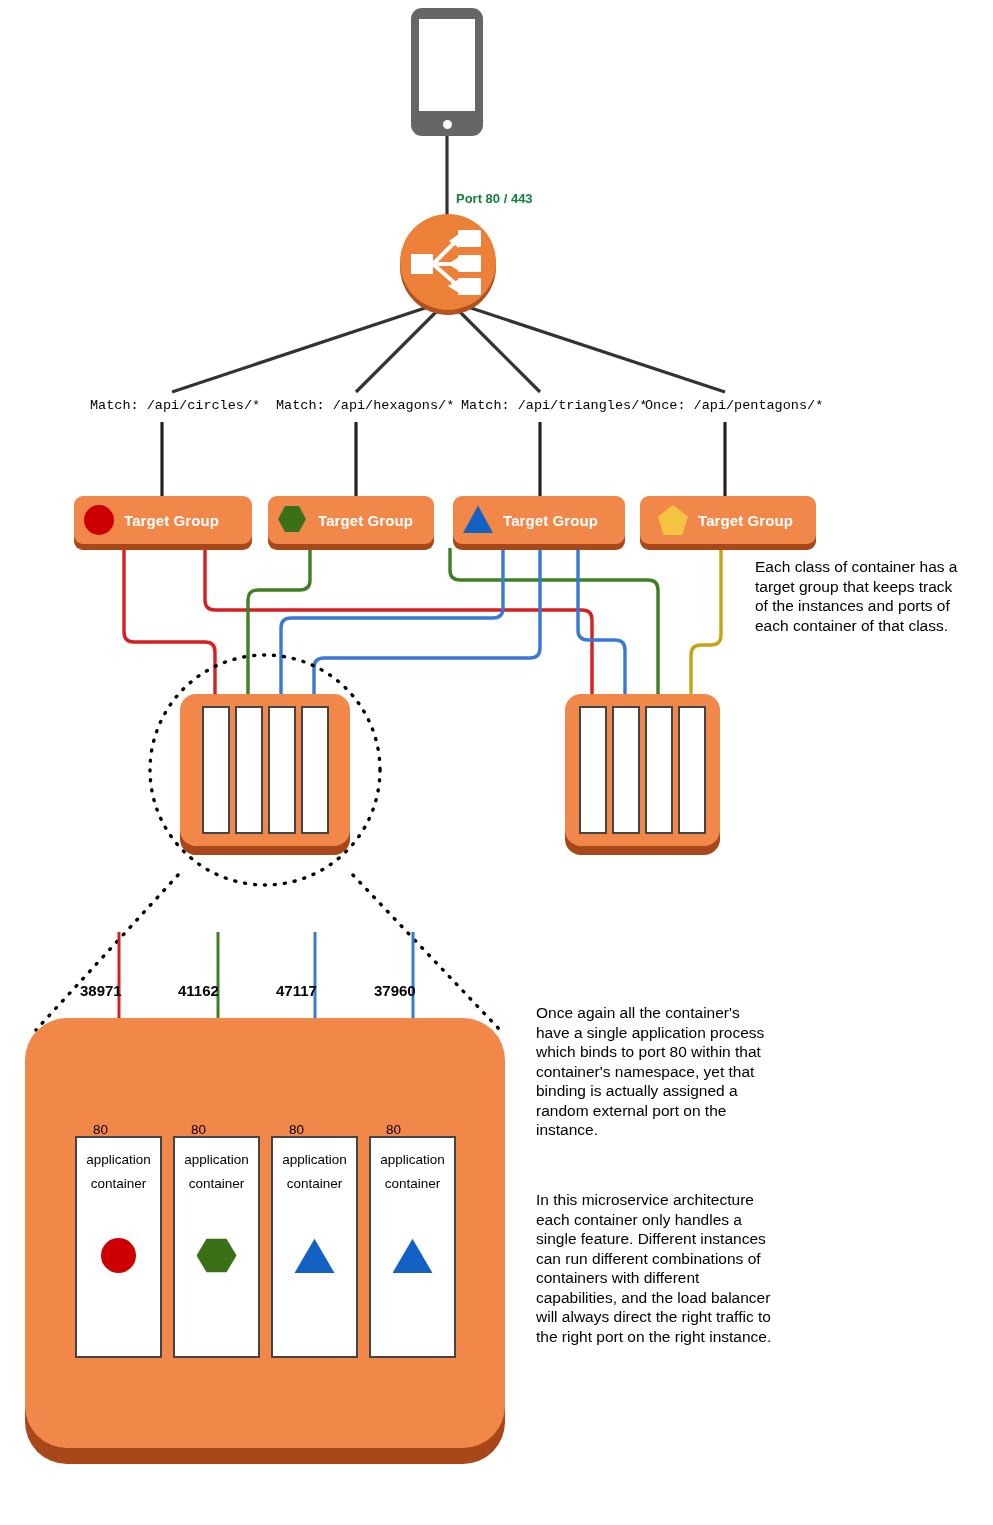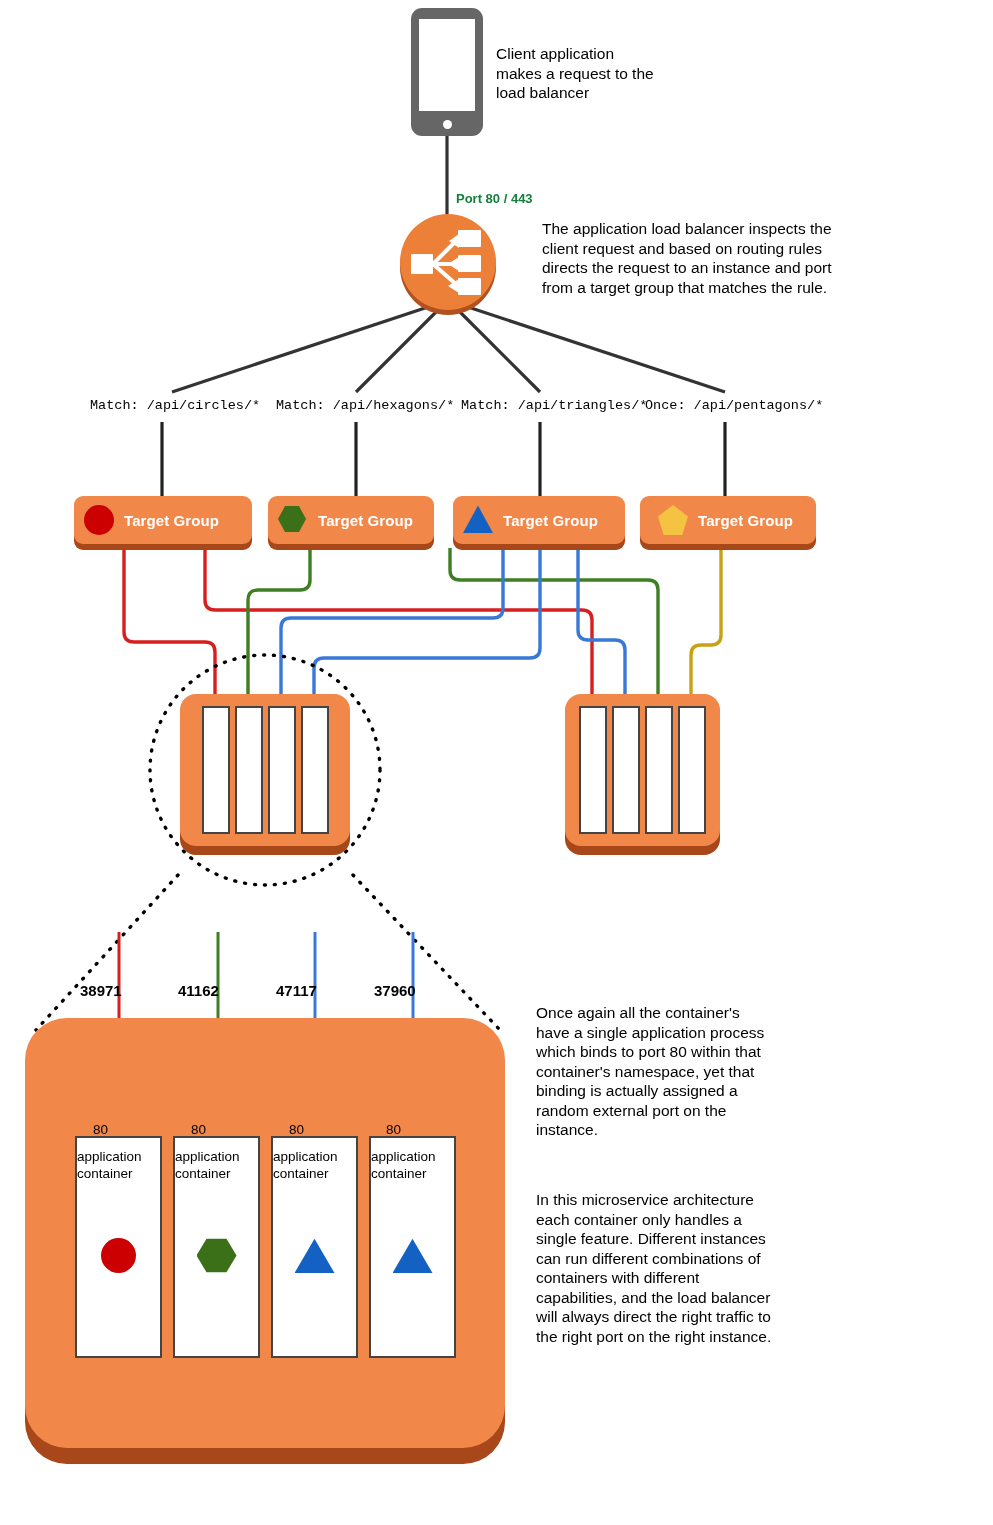--- a/index.html
+++ b/index.html
@@ -40,21 +40,21 @@
   .inst{position:absolute;background:#f2874a;border-radius:16px;
         box-shadow:0 9px 0 0 #a8471a;}
   .inst .slot{position:absolute;background:#ffffff;border:2.2px solid #444;
         box-sizing:border-box;}
 
   
   #biginst{position:absolute;left:25px;top:1018px;width:480px;height:430px;
      background:#f2874a;border-radius:42px;box-shadow:0 16px 0 0 #a8471a;}
   .ctr{position:absolute;background:#fff;border:2.2px solid #444;
        box-sizing:border-box;width:87px;height:222px;top:1136px;}
-  .ctr .ctitle{font-size:13.5px;line-height:17px;text-align:left;
+  .ctr .ctitle{font-size:13.5px;line-height:24px;text-align:center;
        color:#000;margin-top:10px;}
   .ctr .cshape{position:absolute;left:0;right:0;top:100px;
        display:flex;justify-content:center;}
   .cs-circle{width:35px;height:35px;border-radius:50%;background:#cc0000;}
   .cs-hex{width:40px;height:35px;background:#3b7018;
        clip-path:polygon(25% 2%,75% 2%,100% 50%,75% 98%,25% 98%,0% 50%);}
   .cs-tri{width:40px;height:35px;background:#1461c4;
        clip-path:polygon(50% 2%,100% 100%,0% 100%);}
 
   
@@ -131,23 +131,20 @@
       <line x1="315" y1="932" x2="315" y2="1145" stroke="#3878d6"></line>
       <line x1="413" y1="932" x2="413" y2="1145" stroke="#3878d6"></line>
     </g>
   </svg>
 
   <div id="phone">
     <div class="scr"></div>
     <div class="home"></div>
   </div>
 
-  <div class="annot" style="left:496px;top:44px;width:230px;">Client application
-makes a request to the
-load balancer</div>
 
   <div id="lb">
     <svg width="96" height="96" viewBox="0 0 96 96">
       <g fill="#ffffff">
         <rect x="11" y="40" width="22" height="20" rx="1"></rect>
         <rect x="58" y="16" width="23" height="17" rx="1"></rect>
         <rect x="58" y="41" width="23" height="17" rx="1"></rect>
         <rect x="58" y="64" width="23" height="17" rx="1"></rect>
       </g>
       <g stroke="#ffffff" stroke-width="4" fill="none">
@@ -158,24 +155,20 @@
       <g fill="#ffffff">
         <polygon points="59,20 59,34 49,27"></polygon>
         <polygon points="59,43 59,57 48,50"></polygon>
         <polygon points="59,65 59,79 48,72"></polygon>
       </g>
     </svg>
   </div>
 
   <div class="portlbl" style="left:456px;top:191px;">Port 80 / 443</div>
 
-  <div class="annot" style="left:542px;top:219px;width:320px;">The application load balancer inspects the
-client request and based on routing rules
-directs the request to an instance and port
-from a target group that matches the rule.</div>
 
   <div class="mono" style="left:90px;top:398px;">Match: /api/circles/*</div>
   <div class="mono" style="left:276px;top:398px;">Match: /api/hexagons/*</div>
   <div class="mono" style="left:461px;top:398px;">Match: /api/triangles/*</div>
   <div class="mono" style="left:645px;top:398px;">Once: /api/pentagons/*</div>
 
   <div class="tg" style="left:74px;top:496px;width:178px;">
     <div class="shp">
       <div class="sh-circle"></div>
     </div>
@@ -196,20 +189,24 @@
     <span class="tglabel">Target Group</span>
   </div>
 
   <div class="tg" style="left:640px;top:496px;width:176px;padding-left:18px;">
     <div class="shp">
       <div class="sh-pent"></div>
     </div>
     <span class="tglabel">Target Group</span>
   </div>
 
+  <div class="annot" style="left:755px;top:557px;width:235px;">Each class of container has a
+target group that keeps track
+of the instances and ports of
+each container of that class.</div>
 
   <div class="inst" style="left:180px;top:694px;width:170px;height:152px;">
     <div class="slot" style="left:22px;top:12px;width:28px;height:128px;"></div>
     <div class="slot" style="left:55px;top:12px;width:28px;height:128px;"></div>
     <div class="slot" style="left:88px;top:12px;width:28px;height:128px;"></div>
     <div class="slot" style="left:121px;top:12px;width:28px;height:128px;"></div>
   </div>
 
   <div class="inst" style="left:565px;top:694px;width:155px;height:152px;">
     <div class="slot" style="left:14px;top:12px;width:28px;height:128px;"></div>

